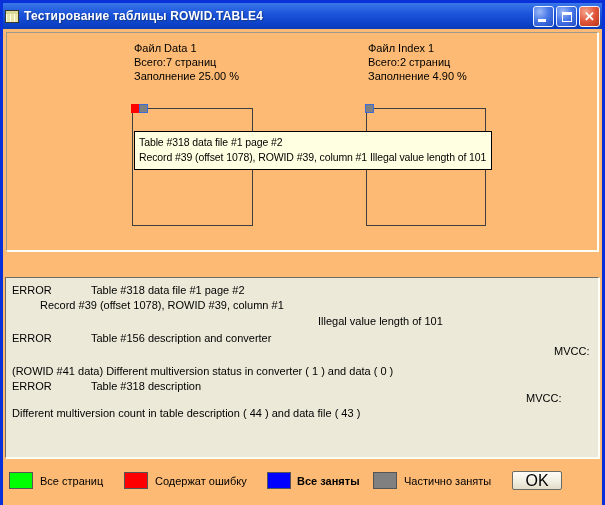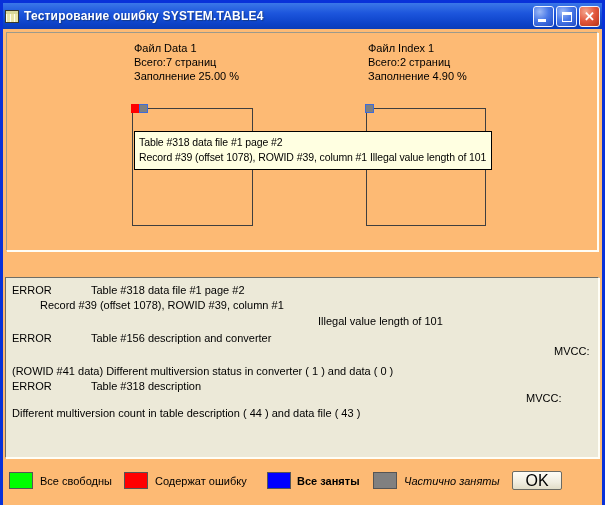--- a/index.html
+++ b/index.html
@@ -101,21 +101,21 @@
     display:flex; align-items:center; justify-content:center; cursor:pointer;
   }
 </style>
 </head>
 <body>
 
 <div class="window">
 
   <div class="titlebar">
     <span class="app-icon"></span>
-    <span class="title-text">Тестирование ошибку SYSTEM.TABLE4</span>
+    <span class="title-text">Тестирование таблицы ROWID.TABLE4</span>
     <span class="tb-buttons">
       <button class="tb-btn min">
           <span class="glyph-min"></span>
         </button>
       <button class="tb-btn max">
           <span class="glyph-max"></span>
         </button>
       <button class="tb-btn close">
           <span class="glyph-close">✕</span>
         </button>
@@ -161,23 +161,23 @@
       <span class="rline" style="left:85px; top:54px;">Table #156 description and converter</span>
       <span class="rline" style="left:548px;top:67px;">MVCC:</span>
       <span class="rline" style="left:6px;  top:87px;">(ROWID #41 data) Different multiversion status in converter ( 1 ) and data ( 0 )</span>
       <span class="rline" style="left:6px;  top:102px;">ERROR</span>
       <span class="rline" style="left:85px; top:102px;">Table #318 description</span>
       <span class="rline" style="left:520px;top:114px;">MVCC:</span>
       <span class="rline" style="left:6px;  top:129px;">Different multiversion count in table description ( 44 ) and data file ( 43 )</span>
     </div>
 
     <span class="legend-square" style="left: 6px; background: rgb(0, 255, 0);"></span>
-    <span class="legend-label" style="left:37px;">Все свободны</span>
+    <span class="legend-label" style="left:37px;">Все страниц</span>
     <span class="legend-square" style="left: 121px; background: rgb(255, 0, 0);"></span>
     <span class="legend-label" style="left:152px;">Содержат ошибку</span>
     <span class="legend-square" style="left: 264px; background: rgb(0, 0, 255);"></span>
     <span class="legend-label" style="left:294px;font-weight:bold;">Все заняты</span>
     <span class="legend-square" style="left: 370px; background: rgb(128, 128, 128);"></span>
-    <span class="legend-label" style="left:401px;font-style:italic;">Частично заняты</span>
+    <span class="legend-label" style="left:401px;">Частично заняты</span>
 
     <button class="ok-button">OK</button>
   </div>
 </div>
 
 </body></html>

